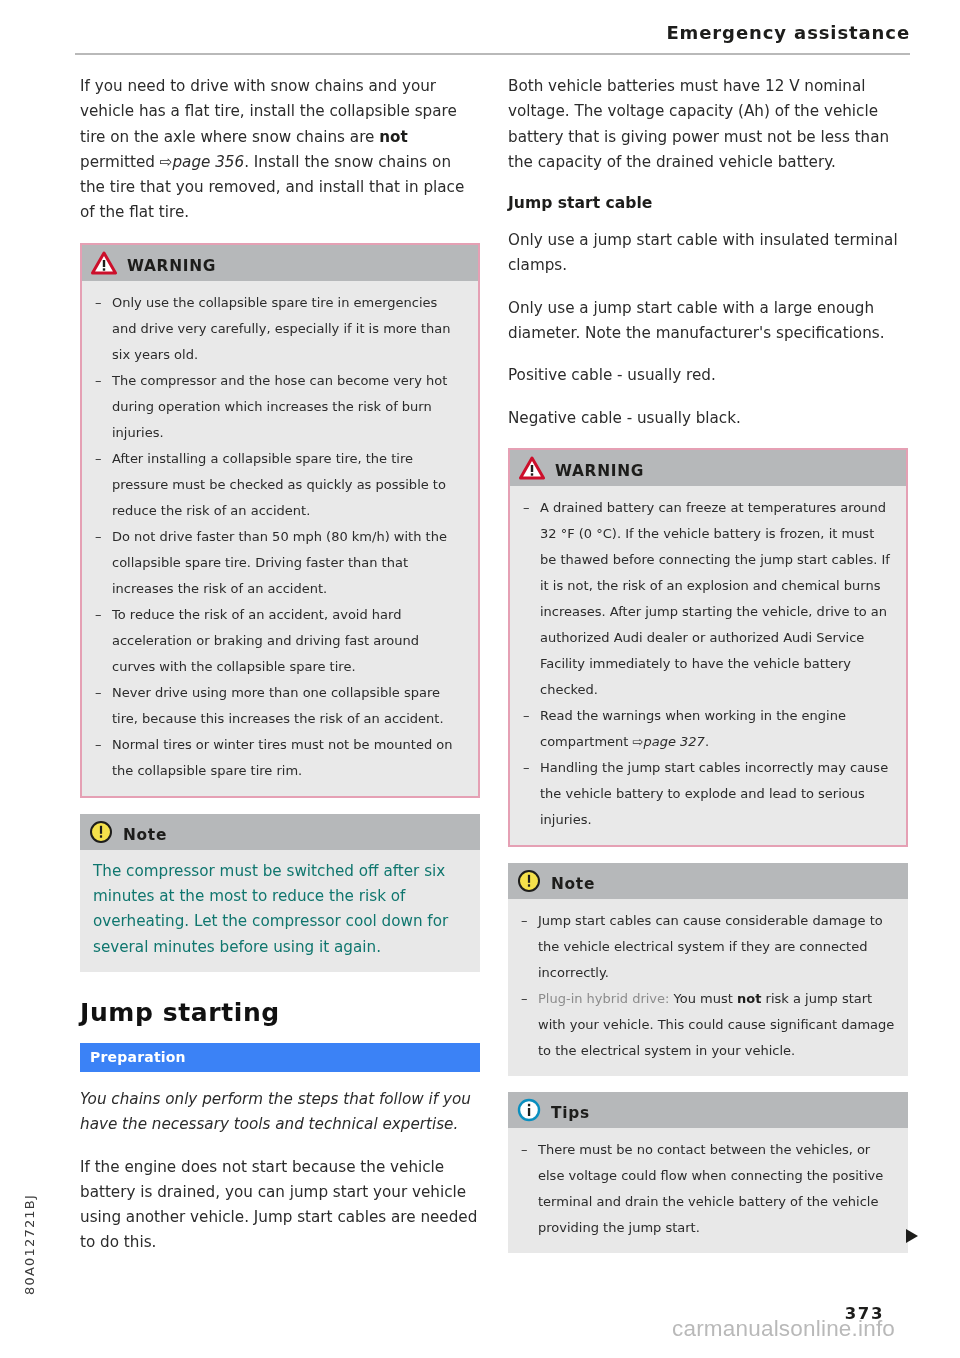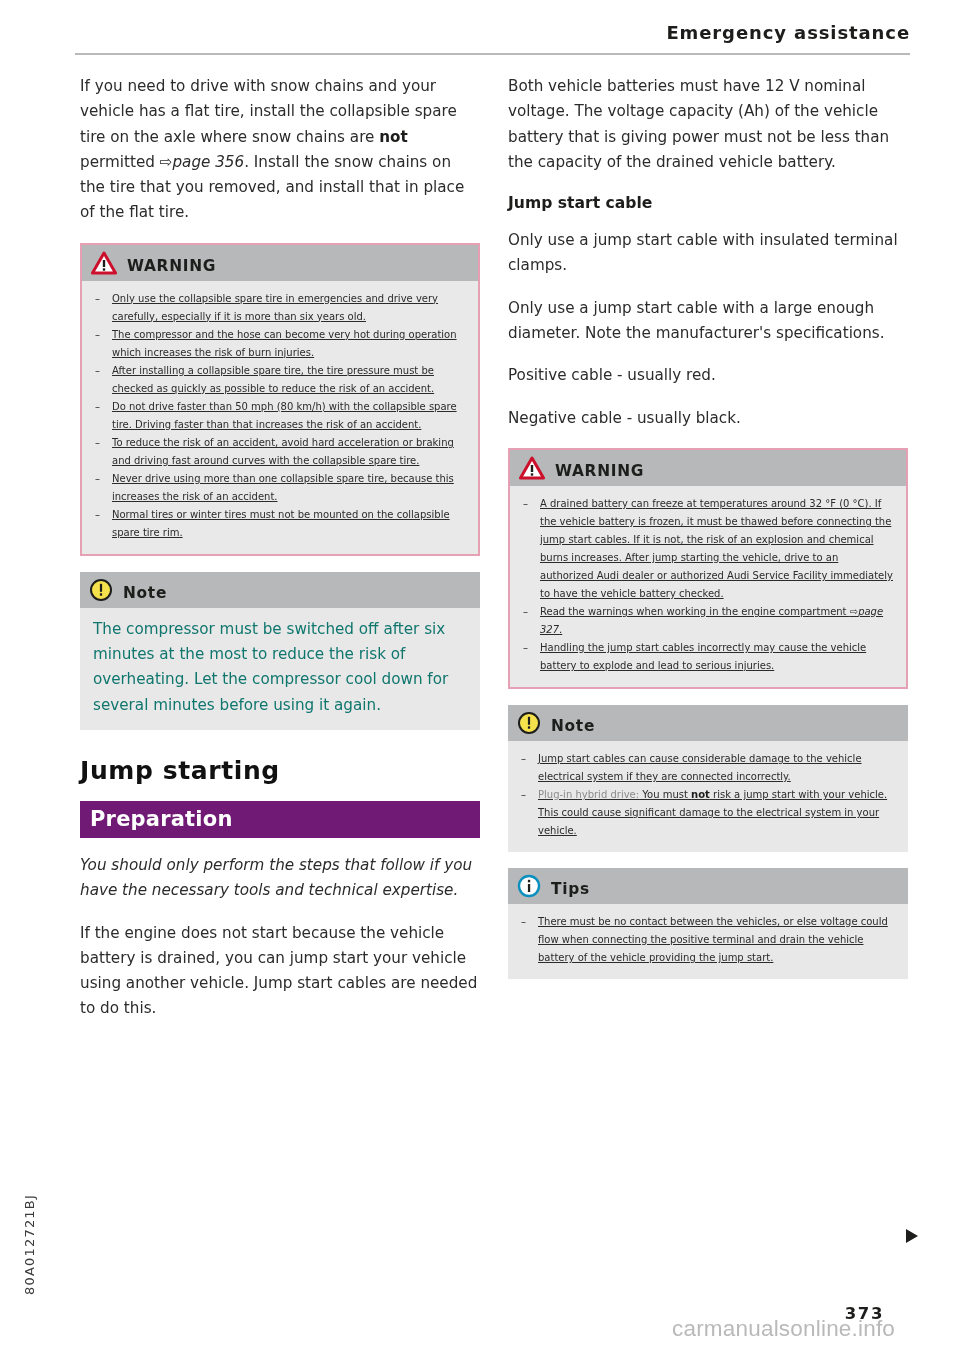--- a/index.html
+++ b/index.html
@@ -70,23 +70,23 @@
 
   h2.section-heading {
     margin: 26px 0 16px 0;
     font-size: 25px;
     font-weight: bold;
     letter-spacing: 0.6px;
     color: #111;
   }
 
   .red-bar {
-    background: #701a75;
+    background: #3b82f6;
     color: #ffffff;
-    font-size: 21px;
+    font-size: 14px;
     font-weight: bold;
     padding: 6px 10px 7px 10px;
     margin: 0 0 15px 0;
     letter-spacing: 0.2px;
   }
 
   p.italic-lead {
     margin: 0 0 17px 0;
     font-size: 15.2px;
     line-height: 25.3px;
@@ -127,24 +127,23 @@
     color: #0f766e;
   }
   ul.dash-list {
     list-style: none;
     margin: 0;
     padding: 0;
   }
   ul.dash-list li {
     position: relative;
     padding-left: 17px;
-    font-size: 10px;
-    line-height: 18px;
+    font-size: 13px;
+    line-height: 26px;
     color: #2b2b2b;
-    text-decoration: underline;
   }
   ul.dash-list li::before {
     content: "\2013";
     position: absolute;
     left: 0;
     top: 0;
   }
   .cond { color: #8c8c8c; }
 
   
@@ -238,21 +237,21 @@
     </div>
     <div class="callout-body">
       <p>The compressor must be switched off after six minutes at the most to reduce the risk of overheating. Let the compressor cool down for several minutes before using it again.</p>
     </div>
   </div>
 
   <h2 class="section-heading">Jump starting</h2>
 
   <div class="red-bar">Preparation</div>
 
-  <p class="italic-lead">You should only perform the steps that follow if you have the necessary tools and technical expertise.</p>
+  <p class="italic-lead">You chains only perform the steps that follow if you have the necessary tools and technical expertise.</p>
 
   <p class="body-text">If the engine does not start because the vehicle battery is drained, you can jump start your vehicle using another vehicle. Jump start cables are needed to do this.</p>
 </div>
 
 <div class="column" id="right-column">
 
   <p class="body-text">Both vehicle batteries must have 12 V nominal voltage. The voltage capacity (Ah) of the vehicle battery that is giving power must not be less than the capacity of the drained vehicle battery.</p>
 
   <h3 class="sub-heading">Jump start cable</h3>
 

